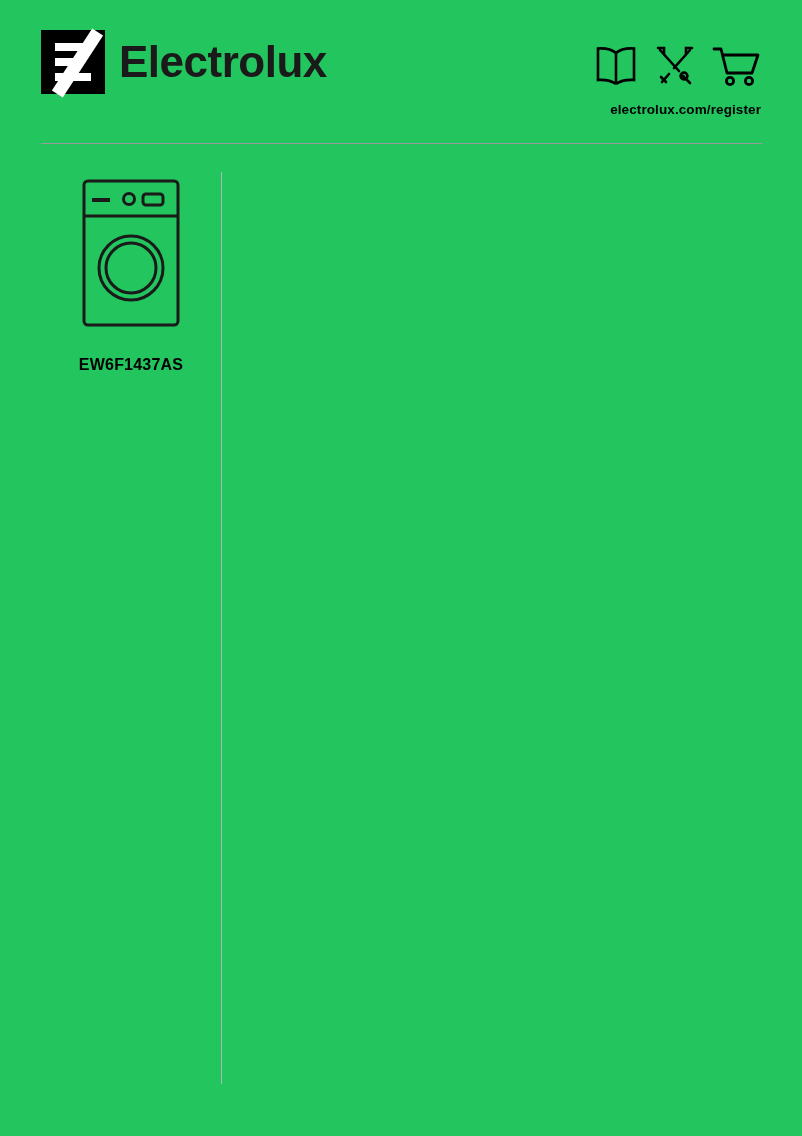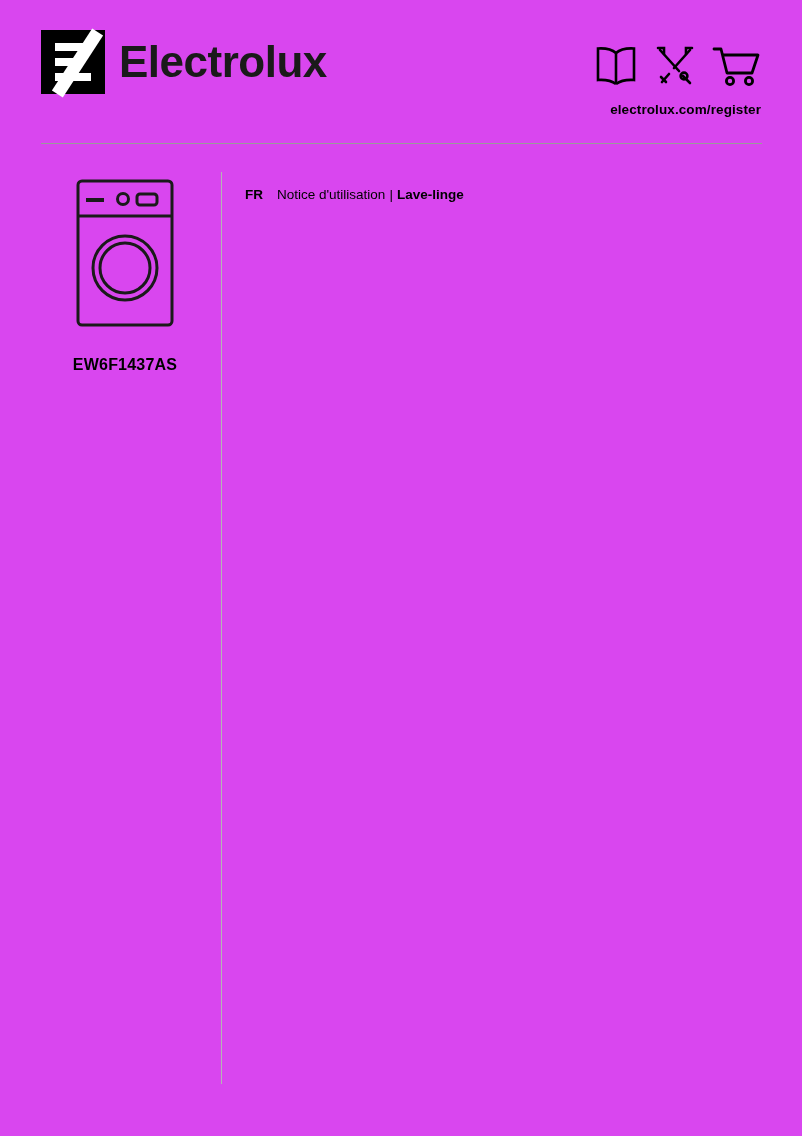--- a/index.html
+++ b/index.html
@@ -15,21 +15,21 @@
     position: relative;
     overflow: hidden;
   }
 
   .page {
     position: absolute;
     left: 0;
     top: 0;
     width: 802px;
     height: 1136px;
-    background: #d946ef;
+    background: #22c55e;
   }
 
   
   .header {
     position: absolute;
     left: 41px;
     top: 30px;
     width: 720px;
     height: 90px;
   }
@@ -123,21 +123,21 @@
     left: 41px;
     top: 143px;
     width: 721px;
     height: 1px;
     background: #9a9a9a;
   }
 
   
   .left-col {
     position: absolute;
-    left: 35px;
+    left: 41px;
     top: 170px;
     width: 180px;
   }
   .appliance-figure {
     width: 100px;
     margin: 8px auto 0 auto;
     display: block;
   }
   .model-code {
     margin-top: 28px;
@@ -244,19 +244,14 @@
         <rect x="62" y="16" width="20" height="11" rx="3"></rect>
         <circle cx="50" cy="90" r="32"></circle>
         <circle cx="50" cy="90" r="25"></circle>
       </svg>
     </span>
     <div class="model-code">EW6F1437AS</div>
   </div>
 
   <div class="v-divider"></div>
 
-  <div class="right-col">
-    <div class="doc-line">
-      <span class="doc-lang">FR</span><span class="doc-type">Notice d'utilisation</span><span class="doc-sep">|</span><span class="doc-product">Lave-linge</span>
-    </div>
-  </div>
 
 </div>
 
 </body></html>

